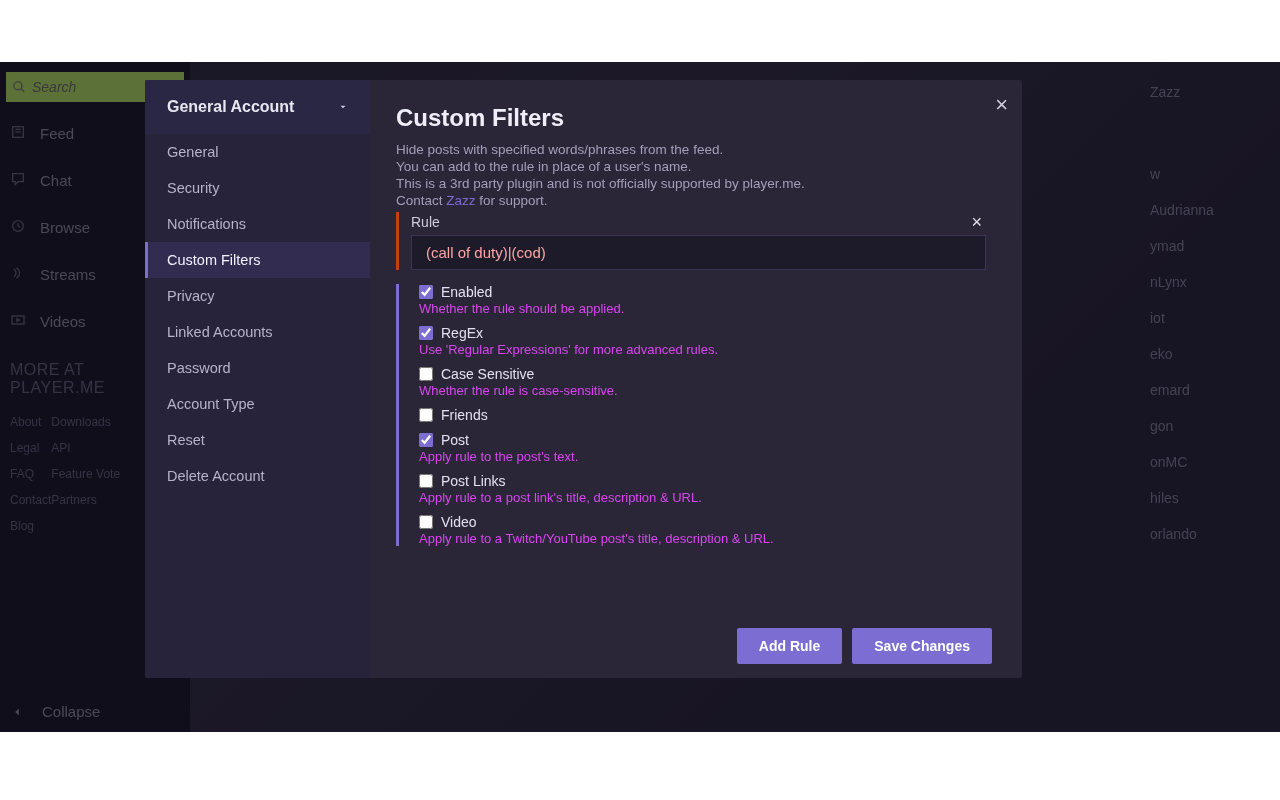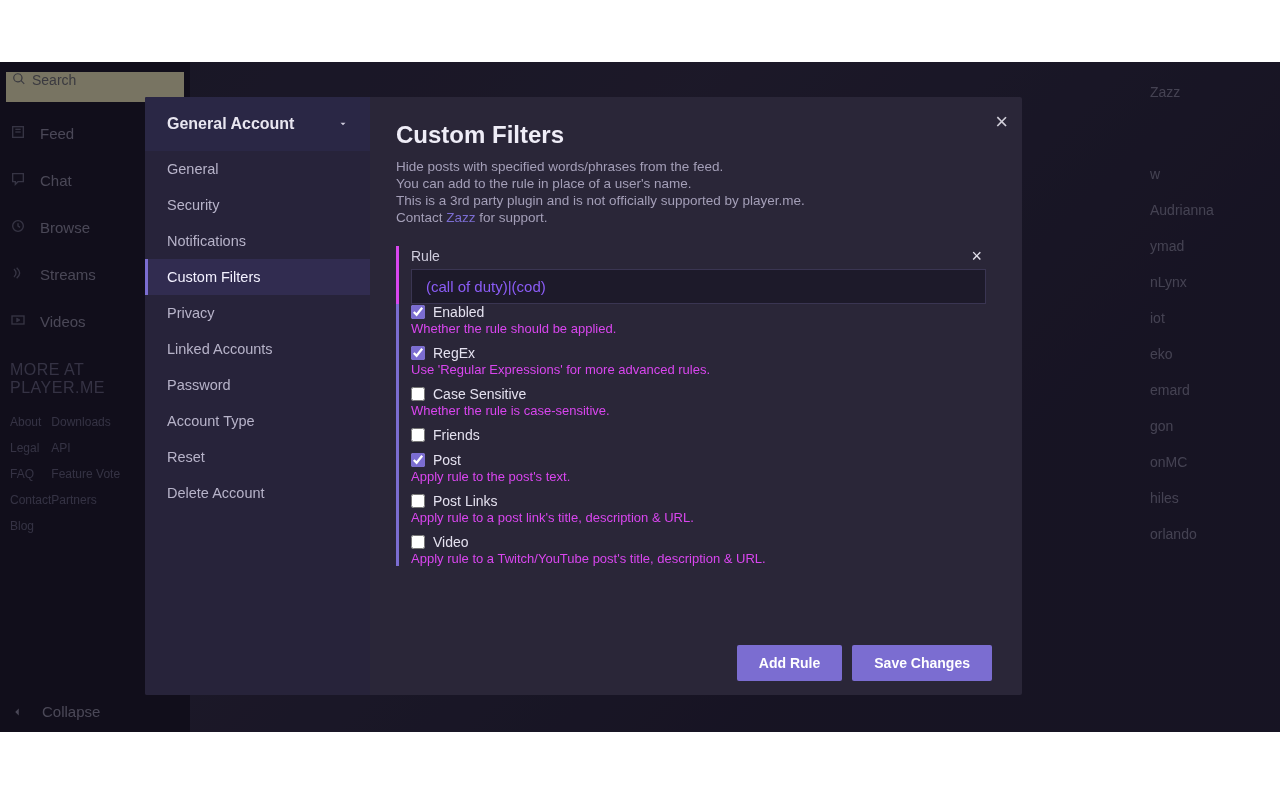--- a/index.html
+++ b/index.html
@@ -24,25 +24,27 @@
     top: 62px;
     left: 0;
     width: 190px;
     height: 670px;
     background: #1b1826;
     color: #7a798a;
     font-size: 14px;
   }
   .search-box {
     margin: 10px 6px 8px 6px;
-    background: #fef9c3;
+    background: #bef264;
     height: 30px;
     display: flex;
+    align-items: center;
     padding: 0 6px;
     color: #777;
+    font-style: italic;
   }
   .search-box svg { width: 14px; height: 14px; margin-right: 6px; fill: #777; }
   .nav-item {
     display: flex;
     align-items: center;
     gap: 14px;
     padding: 14px 10px;
     color: #9a96aa;
     font-size: 15px;
   }
@@ -92,21 +94,21 @@
     position: absolute;
     top: 62px;
     left: 0;
     width: 1280px;
     height: 670px;
     background: rgba(10,8,18,0.55);
   }
 
   .modal {
     position: absolute;
-    top: 97px;
+    top: 80px;
     left: 145px;
     width: 877px;
     height: 598px;
     background: #2a2638;
     border-radius: 2px;
     color: #c9c6d6;
     display: flex;
     overflow: hidden;
   }
   .modal-sidebar {
@@ -169,35 +171,35 @@
   .mb-desc a { color: #7b6dd1; text-decoration: none; }
 
   .scroll-area {
     flex: 1;
     overflow: hidden;
     position: relative;
     margin-right: -8px;
     padding-right: 8px;
   }
 
-  .rule-wrap { margin-top: 19px; border-left: 3px solid #d946ef; padding-left: 12px; }
+  .rule-wrap { margin-top: 2px; border-left: 3px solid #c2410c; padding-left: 12px; }
   .rule-label-row { display: flex; align-items: center; justify-content: space-between; font-size: 14px; color:#cfccdd; }
   .rule-label-row .rule-close { color:#e3e1ec; font-size: 18px; cursor: pointer; padding: 0 4px;}
   .rule-input {
     width: 100%;
     background: #1d1a2a;
     border: 1px solid #3a3552;
-    color: #8b5cf6;
+    color: #fca5a5;
     font-size: 15px;
     padding: 8px 14px;
     margin-top: 2px;
     outline: none;
   }
 
-  .opts { border-left: 3px solid #7b6dd1; padding-left: 12px; }
+  .opts { margin-top: 14px; border-left: 3px solid #7b6dd1; padding-left: 20px; }
   .opt { margin-bottom: 9px; }
   .opt-row { display: flex; align-items: center; gap: 8px; }
   .opt-row input[type="checkbox"] {
     width: 14px; height: 14px;
     accent-color: #7b6dd1;
   }
   .opt-row label { font-size: 14px; color: #e4e1ef; }
   .opt-desc { font-size: 13px; color: #d946ef; margin-top: 1px; }
 
   .footer-row {

